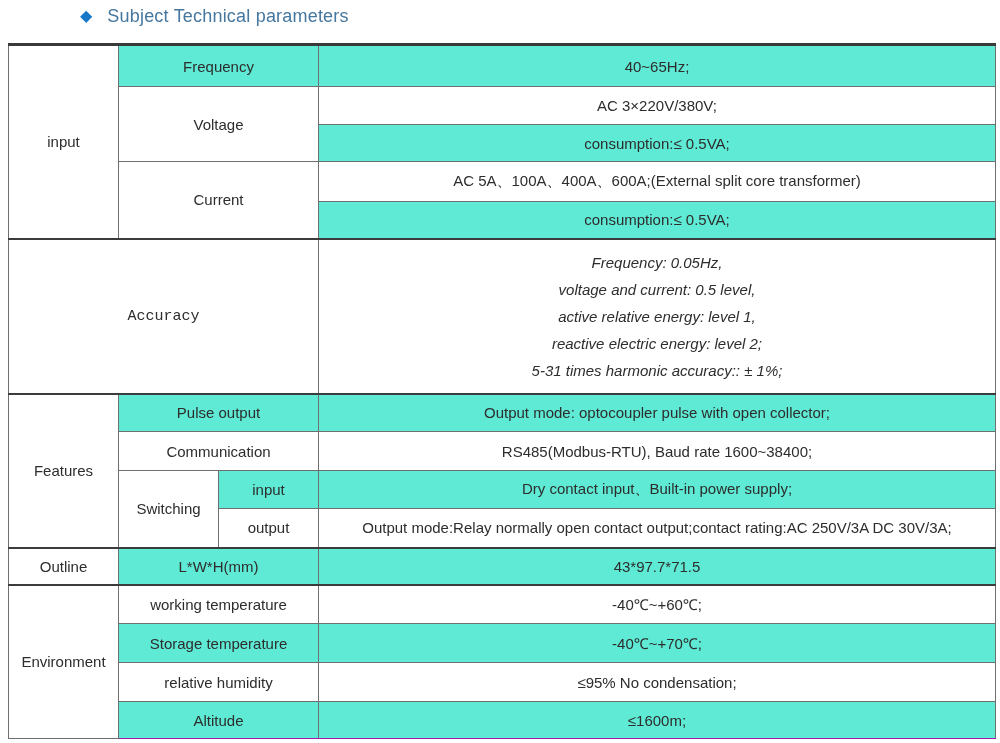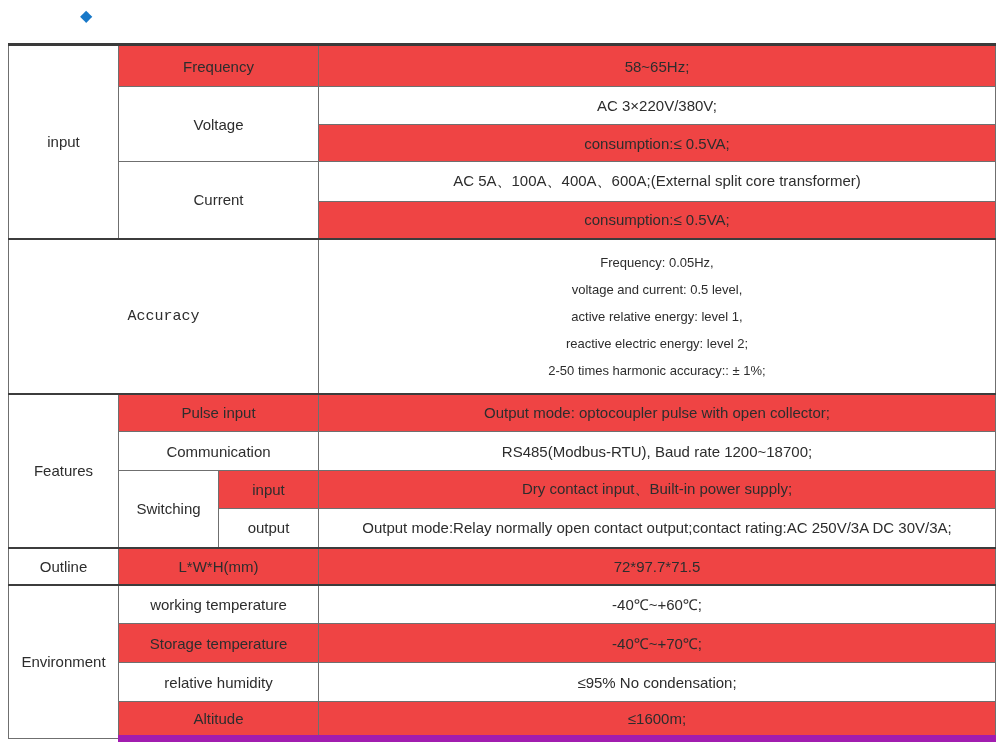--- a/index.html
+++ b/index.html
@@ -42,60 +42,61 @@
   table.spec td {
     border: 1px solid #6f6f6f;
     padding: 0 6px;
     text-align: center;
     vertical-align: middle;
     font-size: 15px;
     color: #2d2d2d;
     overflow: hidden;
     white-space: nowrap;
   }
-  td.blue { background: #ef4444; }
+  td.blue { background: #5eead4; }
   td.grouplab { font-size: 14px; color: #3a3a3a; }
   td.biglab { font-size: 16px; }
   td.smalllab { font-size: 13px; color: #4e4e4e; font-family: Liberation Mono, monospace; }
   td.cons1 { color: #414c5a; }
   td.cons2 { color: #5c6673; }
   td.bluetext { color: #273241; }
-  .acc-line { line-height: 27px; font-size: 13px; color: #2d2d2d; }
+  .acc-line { line-height: 27px; font-size: 15px; color: #2d2d2d; font-style: italic; }
   
   tr.h42  { height: 42px; }
   tr.h38  { height: 38px; }
   tr.h37  { height: 37px; }
   tr.h40  { height: 40px; }
   tr.h39  { height: 39px; }
   tr.h155 { height: 155px; }
   
   tr.sep td { border-top: 2px solid #3c3c3c; }
   tr.first td { border-top: 3px solid #3a3a3a; }
-  tr.last td { border-bottom: 7px solid #a21caf; }
+  tr.last td { border-bottom: 1px solid #a21caf; }
 </style>
 </head>
 <body>
 
 <div class="title-row">
   <span class="diamond">◆</span>
+  <span class="title-text">Subject Technical parameters</span>
 </div>
 
 <table class="spec">
   <colgroup>
     <col style="width:110px">
     <col style="width:100px">
     <col style="width:100px">
     <col style="width:677px">
   </colgroup>
 
   <tbody>
       <tr class="h42 first">
     <td rowspan="5" class="biglab">input</td>
     <td colspan="2" class="blue bluetext">Frequency</td>
-    <td class="blue bluetext">58~65Hz;</td>
+    <td class="blue bluetext">40~65Hz;</td>
   </tr>
   <tr class="h38">
     <td colspan="2" rowspan="2">Voltage</td>
     <td>AC 3×220V/380V;</td>
   </tr>
   <tr class="h37">
     <td class="blue cons1">consumption:≤ 0.5VA;</td>
   </tr>
   <tr class="h40">
     <td colspan="2" rowspan="2">Current</td>
@@ -105,47 +106,47 @@
     <td class="blue cons2">consumption:≤ 0.5VA;</td>
   </tr>
 
   <tr class="h155 sep">
     <td colspan="3" class="smalllab">Accuracy</td>
     <td>
       <div class="acc-line">Frequency: 0.05Hz,</div>
       <div class="acc-line">voltage and current: 0.5 level,</div>
       <div class="acc-line">active relative energy: level 1,</div>
       <div class="acc-line">reactive electric energy: level 2;</div>
-      <div class="acc-line">2-50 times harmonic accuracy:: ± 1%;</div>
+      <div class="acc-line">5-31 times harmonic accuracy:: ± 1%;</div>
     </td>
   </tr>
 
   <tr class="h38 sep">
     <td rowspan="4" class="grouplab">Features</td>
-    <td colspan="2" class="blue bluetext">Pulse input</td>
+    <td colspan="2" class="blue bluetext">Pulse output</td>
     <td class="blue bluetext">Output mode: optocoupler pulse with open collector;</td>
   </tr>
   <tr class="h39">
     <td colspan="2">Communication</td>
-    <td>RS485(Modbus-RTU), Baud rate 1200~18700;</td>
+    <td>RS485(Modbus-RTU), Baud rate 1600~38400;</td>
   </tr>
   <tr class="h38">
     <td rowspan="2" class="grouplab">Switching</td>
     <td class="blue bluetext">input</td>
     <td class="blue bluetext">Dry contact input、Built-in power supply;</td>
   </tr>
   <tr class="h39">
     <td>output</td>
     <td>Output mode:Relay normally open contact output;contact rating:AC 250V/3A DC 30V/3A;</td>
   </tr>
 
   <tr class="h37 sep">
     <td class="grouplab">Outline</td>
     <td colspan="2" class="blue bluetext">L*W*H(mm)</td>
-    <td class="blue bluetext">72*97.7*71.5</td>
+    <td class="blue bluetext">43*97.7*71.5</td>
   </tr>
 
   <tr class="h39 sep">
     <td rowspan="4" class="grouplab">Environment</td>
     <td colspan="2">working temperature</td>
     <td>-40℃~+60℃;</td>
   </tr>
   <tr class="h39">
     <td colspan="2" class="blue bluetext">Storage temperature</td>
     <td class="blue bluetext">-40℃~+70℃;</td>

